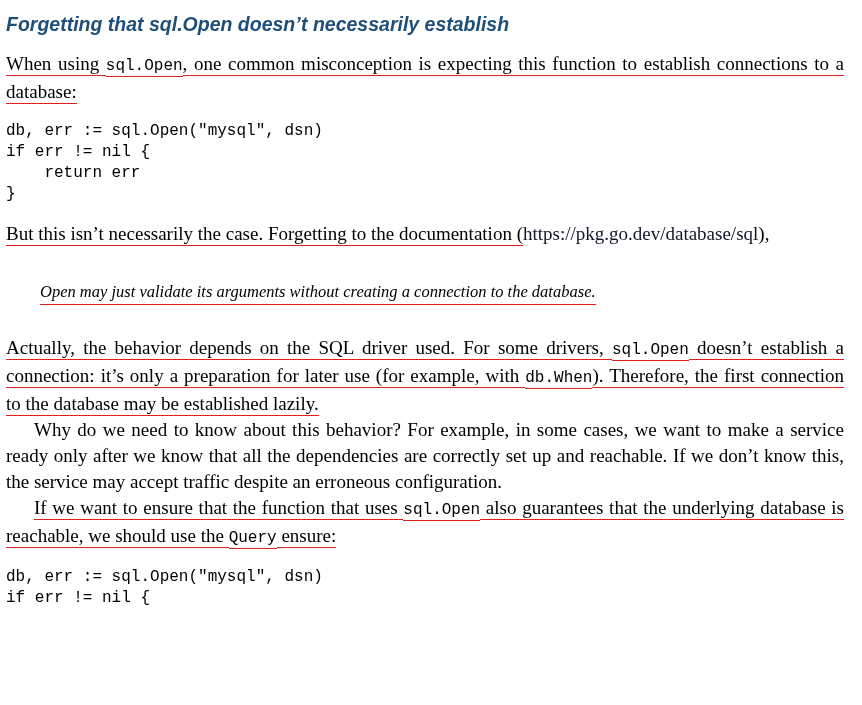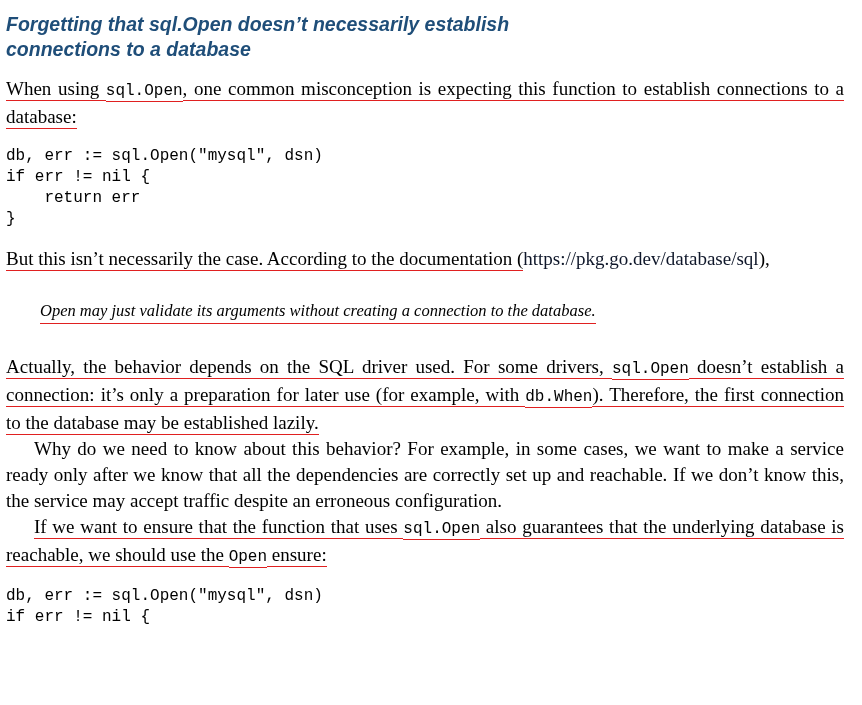--- a/index.html
+++ b/index.html
@@ -46,21 +46,21 @@
   }
   pre.codeblock {
     font-family: "Liberation Mono", monospace;
     font-size: 16px;
     line-height: 21px;
     margin: 16px 0 16px 0;
     white-space: pre;
     color: #000000;
   }
   .quote {
-    margin: 14px 0 14px 34px;
+    margin: 20px 0 14px 34px;
     font-family: "Liberation Serif", serif;
     font-style: italic;
     font-size: 16.5px;
     line-height: 22px;
     display: inline-block;
   }
   .quote-wrap {
     margin: 14px 0 16px 0;
   }
   a.link {
@@ -73,48 +73,47 @@
     padding-bottom: 1px;
   }
 </style>
 </head>
 <body>
 
 <div class="page">
 
   <h2 class="section-title">
     <span>Forgetting that sql.Open doesn’t necessarily establish</span><br>
-    <span>connections to a database</span>
   </h2>
 
   <p class="body">
     <span class="u">When using </span><code class="u">sql.Open</code><span class="u">, one common misconception is expecting this function to establish connections to a database:</span>
   </p>
 
   <pre class="codeblock">db, err := sql.Open("mysql", dsn)
 if err != nil {
     return err
 }</pre>
 
   <p class="body">
-    <span class="u">But this isn’t necessarily the case. According to the documentation (</span><a class="link" href="#">https://pkg.go.dev/database/sql</a><span>),</span>
+    <span class="u">But this isn’t necessarily the case. Forgetting to the documentation (</span><a class="link" href="#">https://pkg.go.dev/database/sql</a><span>),</span>
   </p>
 
   <div class="quote-wrap">
     <span class="quote u">Open may just validate its arguments without creating a connection to the database.</span>
   </div>
 
   <p class="body">
     <span class="u">Actually, the behavior depends on the SQL driver used. For some drivers, </span><code class="u">sql.Open</code><span class="u"> doesn’t establish a connection: it’s only a preparation for later use (for example, with </span><code class="u">db.When</code><span class="u">). Therefore, the first connection to the database may be established lazily.</span>
   </p>
 
   <p class="body indent">
     <span>Why do we need to know about this behavior? For example, in some cases, we want to make a service ready only after we know that all the dependencies are correctly set up and reachable. If we don’t know this, the service may accept traffic despite an erroneous configuration.</span>
   </p>
 
   <p class="body indent">
-    <span class="u">If we want to ensure that the function that uses </span><code class="u">sql.Open</code><span class="u"> also guarantees that the underlying database is reachable, we should use the </span><code class="u">Open</code><span class="u"> ensure:</span>
+    <span class="u">If we want to ensure that the function that uses </span><code class="u">sql.Open</code><span class="u"> also guarantees that the underlying database is reachable, we should use the </span><code class="u">Query</code><span class="u"> ensure:</span>
   </p>
 
   <pre class="codeblock">db, err := sql.Open("mysql", dsn)
 if err != nil {</pre>
 
 </div>
 
 </body></html>

